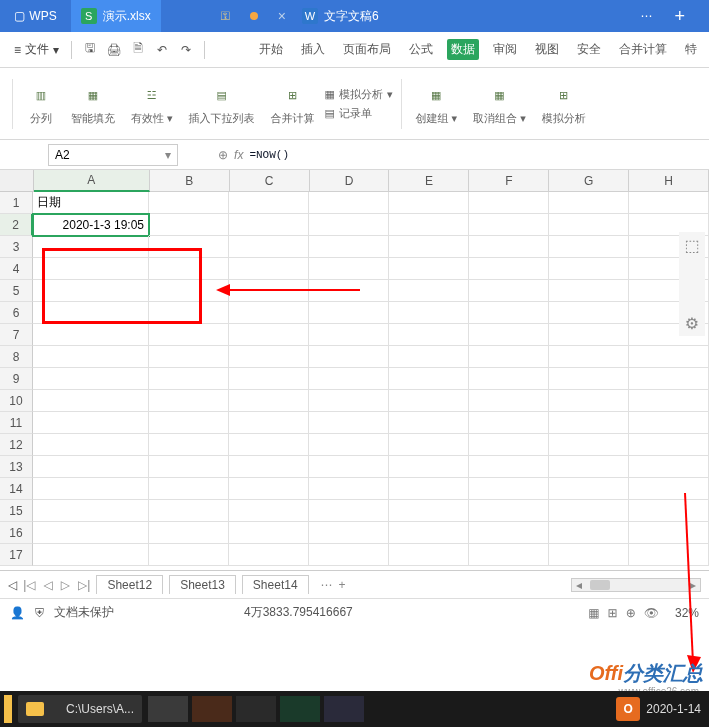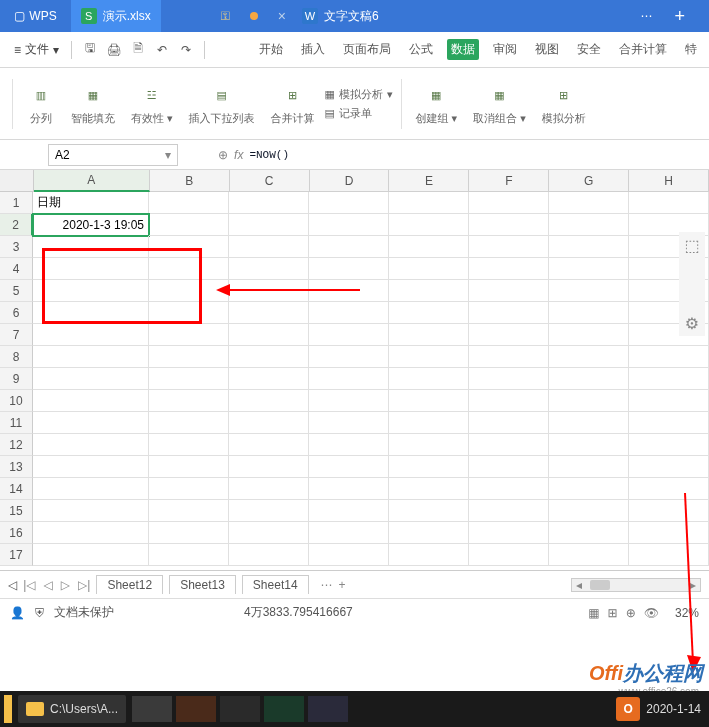--- a/index.html
+++ b/index.html
@@ -64,21 +64,21 @@
 .sheet-tab { padding: 2px 10px; border: 1px solid #ccc; border-bottom: none; background: #fff; }
 .sheet-tab:first-of-type { border-bottom: 2px solid #2ba55e; }
 .scroll-track { flex: 1; height: 14px; background: #f0f0f0; border: 1px solid #ccc; margin-left: auto; position: relative; max-width: 130px; }
 .scroll-thumb { position: absolute; left: 2px; width: 20px; height: 10px; top: 1px; background: #ccc; border-radius: 2px; }
 
 .status-bar { height: 28px; display: flex; align-items: center; font-size: 12px; color: #555; padding: 0 10px; gap: 10px; border-top: 1px solid #ddd; }
 .status-icons { margin-left: auto; display: flex; gap: 8px; color: #777; }
 .zoom-txt { margin-left: 6px; }
 
 .taskbar { position: absolute; bottom: 0; left: 0; right: 0; height: 36px; background: #1a1a1a; display: flex; align-items: center; font-size: 12px; color: #ddd; }
-.task-item { display: flex; align-items: center; gap: 6px; padding: 7px 8px; background: #333; border-radius: 2px; margin-left: 6px; }
+.task-item { display: flex; align-items: center; gap: 22px; padding: 7px 8px; background: #333; border-radius: 2px; margin-left: 6px; }
 .folder-ic { width: 18px; height: 14px; background: #f5c04a; border-radius: 2px; }
 .task-time { margin-left: auto; margin-right: 8px; color: #ddd; }
 
 .watermark { position: absolute; bottom: 40px; right: 6px; font-size: 20px; font-weight: bold; font-style: italic; }
 .wm1 { color: #e66b1f; }
 .wm2 { color: #2e6fb5; }
 .wm-sub { position: absolute; bottom: 30px; right: 10px; font-size: 10px; color: #999; }
 
 .right-edge-icons { position: absolute; right: 4px; top: 232px; display: flex; flex-direction: column; gap: 60px; background: #f5f5f5; padding: 4px; }
 .edge-ic { width: 18px; height: 18px; color: #888; display:flex;align-items:center;justify-content:center; }
@@ -450,21 +450,21 @@
   <div class="edge-ic">⬚</div>
   <div class="edge-ic">⚙</div>
 </div>
 
 <svg class="big-red-arrow" width="80" height="200" style="position:absolute;right:4px;bottom:44px;">
   <line x1="60" y1="10" x2="68" y2="180" stroke="#ff0000" stroke-width="2"></line>
   <polygon points="68,190 62,172 76,174" fill="#ff0000"></polygon>
 </svg>
 
 <div class="watermark">
-  <span class="wm1">Offi</span><span class="wm2">办公程网</span>
+  <span class="wm1">Offi</span><span class="wm2">分类汇总</span>
 </div>
 <div class="wm-sub">www.office26.com</div>
 
 <div class="taskbar">
   <div style="width:8px;height:28px;background:#f5c04a;margin-left:4px;"></div>
   <div class="task-item">
     <div class="folder-ic"></div>
     <span>C:\Users\A...</span>
   </div>
   <div style="flex:1;display:flex;gap:4px;margin-left:6px;">

